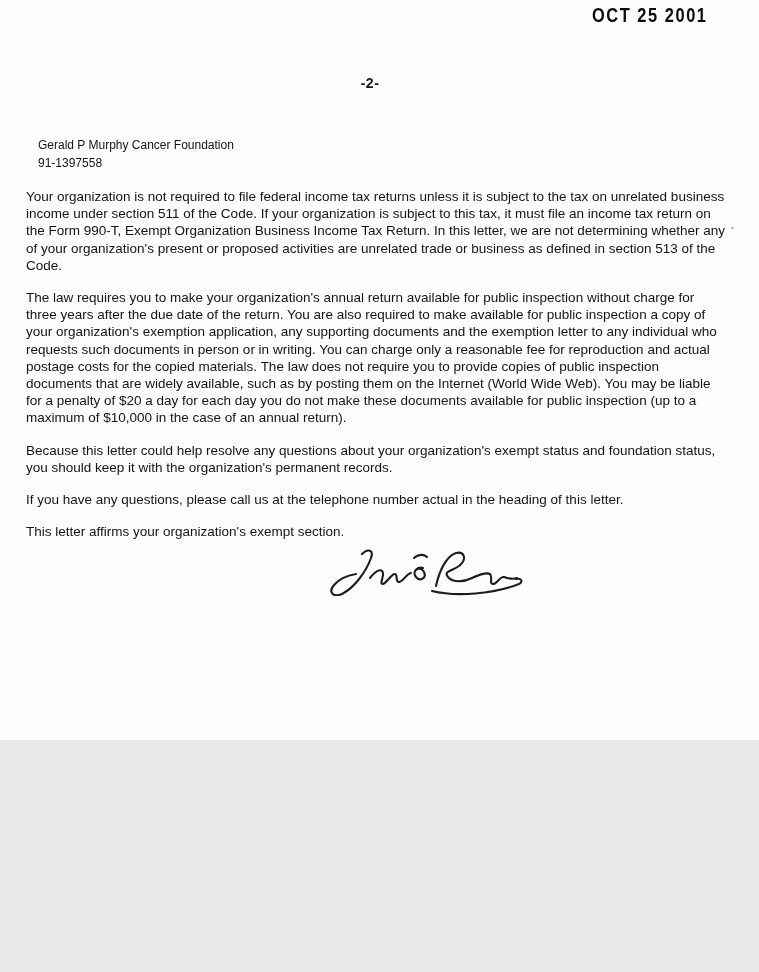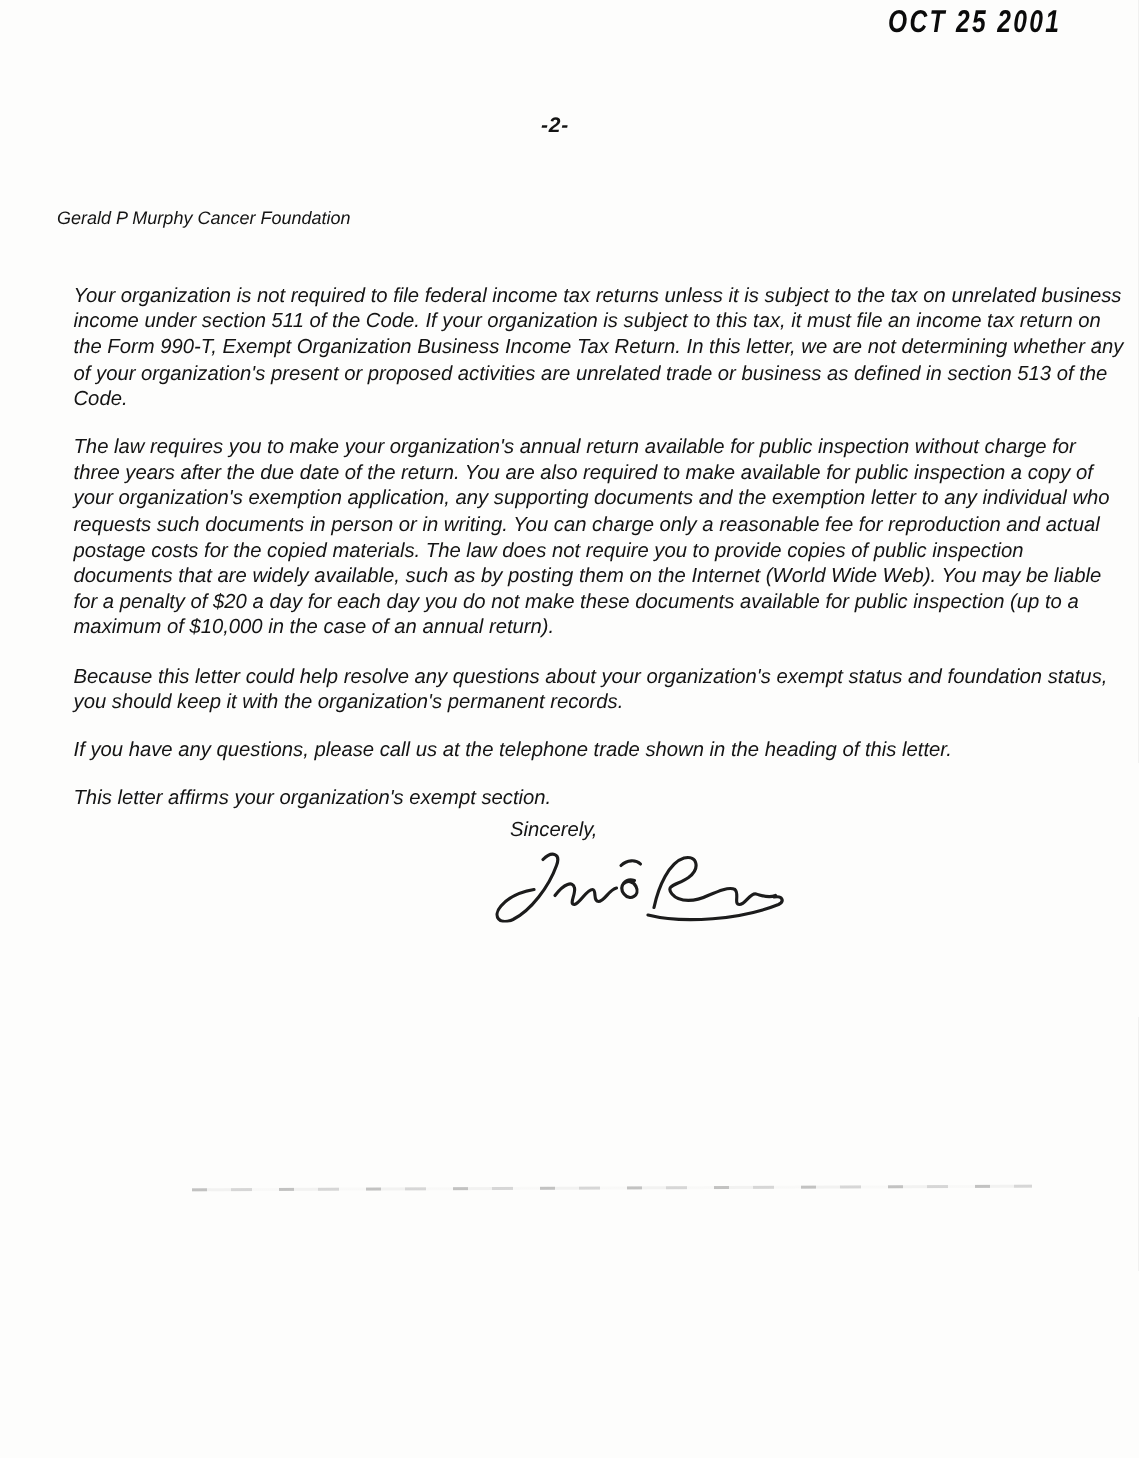--- a/index.html
+++ b/index.html
@@ -3,27 +3,26 @@
 <meta charset="utf-8">
 <style>
   html, body {
     margin: 0;
     padding: 0;
     background: #e8e8e8;
   }
   .page {
     position: relative;
     width: 759px;
-    height: 972px;
+    height: 740px;
     margin: 0 auto;
     background: #fdfdfc;
     color: #141414;
     font-family: "Liberation Sans", "DejaVu Sans", sans-serif;
     overflow: hidden;
-    font-style: italic;
   }
   .date-stamp {
     position: absolute;
     top: 3px;
     left: 592px;
     font-size: 21px;
     font-weight: 800;
     letter-spacing: 2px;
     white-space: nowrap;
     transform: scaleX(0.78);
@@ -43,21 +42,21 @@
   .address-block {
     position: absolute;
     top: 137px;
     left: 38px;
     font-size: 12px;
     line-height: 17.5px;
   }
   .body-block {
     position: absolute;
     top: 188px;
-    left: 49px;
+    left: 26px;
     width: 701px;
     font-size: 13.5px;
     line-height: 17.2px;
   }
   .body-block p {
     margin: 0 0 15px 0;
     text-align: left;
   }
   .closing-block {
     position: absolute;
@@ -106,32 +105,32 @@
 <body>
 
 <div class="page">
 
   <div class="date-stamp">OCT 25 2001</div>
 
   <div class="page-number">-2-</div>
 
   <div class="address-block">
     <div>Gerald P Murphy Cancer Foundation</div>
+    <div>91-1397558</div>
   </div>
 
   <div class="body-block">
     <p>Your organization is not required to file federal income tax returns unless it is subject to the tax on unrelated business income under section 511 of the Code.  If your organization is subject to this tax, it must file an income tax return on the Form 990-T, Exempt Organization Business Income Tax Return.  In this letter, we are not determining whether any of your organization's present or proposed activities are unrelated trade or business as defined in section 513 of the Code.</p>
     <p>The law requires you to make your organization's annual return available for public inspection without charge for three years after the due date of the return.  You are also required to make available for public inspection a copy of your organization's exemption application, any supporting documents and the exemption letter to any individual who requests such documents in person or in writing.  You can charge only a reasonable fee for reproduction and actual postage costs for the copied materials.  The law does not require you to provide copies of public inspection documents that are widely available, such as by posting them on the Internet (World Wide Web).  You may be liable for a penalty of $20 a day for each day you do not make these documents available for public inspection (up to a maximum of $10,000 in the case of an annual return).</p>
     <p>Because this letter could help resolve any questions about your organization's exempt status and foundation status, you should keep it with the organization's permanent records.</p>
-    <p>If you have any questions, please call us at the telephone trade shown in the heading of this letter.</p>
+    <p>If you have any questions, please call us at the telephone number actual in the heading of this letter.</p>
     <p>This letter affirms your organization's exempt section.</p>
   </div>
 
   <div class="closing-block">
-    <div class="salutation">Sincerely,</div>
 
     <div class="signature-wrap" aria-label="John E. Ricketts">
       <svg width="200" height="52" viewBox="0 0 200 52" xmlns="http://www.w3.org/2000/svg">
         <g fill="none" stroke="#1c1c1c" stroke-width="2.1" stroke-linecap="round">
 
           <path d="M36 10 C42 4 48 6 45 14 C40 28 28 44 16 50 C7 54 2 48 8 41 C14 34 24 31 30 30"></path>
           <path d="M44 34 C50 26 56 24 57 29 C58 33 53 40 57 40 C61 39 65 30 69 30 C72 30 69 38 73 38 C77 38 80 30 85 29"></path>
 
           <path d="M97 24 C91 22 86 28 90 33 C94 38 101 34 98 28 C96 24 92 24 90 26"></path>
           <path d="M88 14 C92 10 98 10 101 13"></path>

